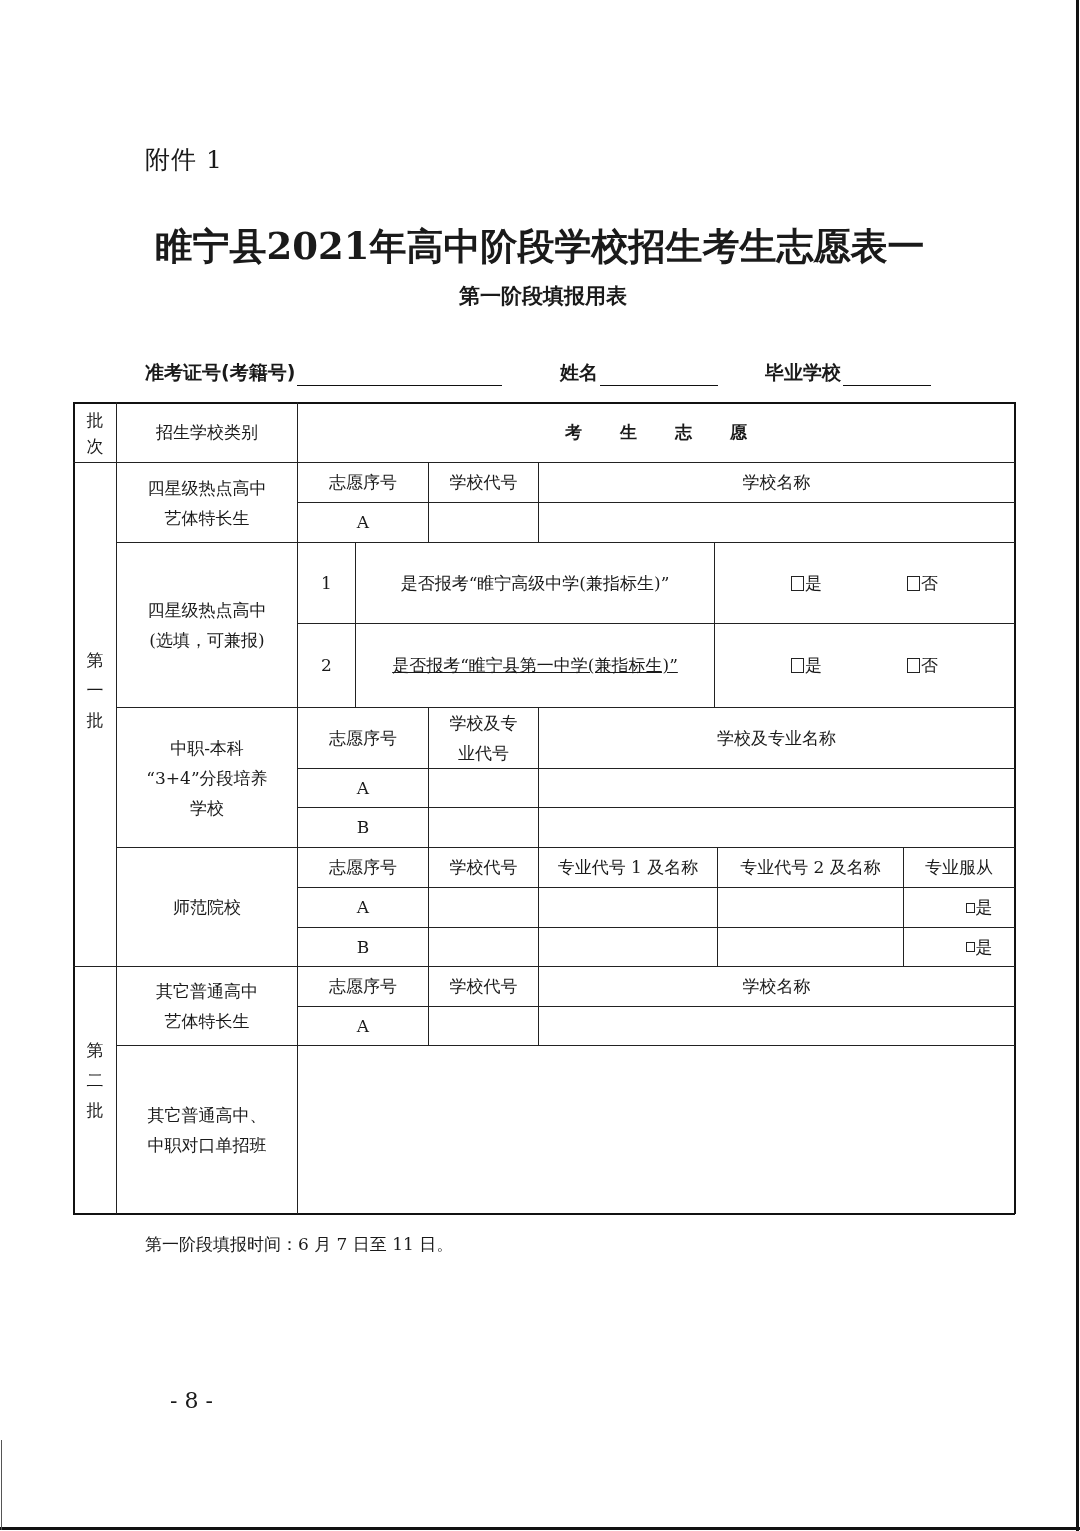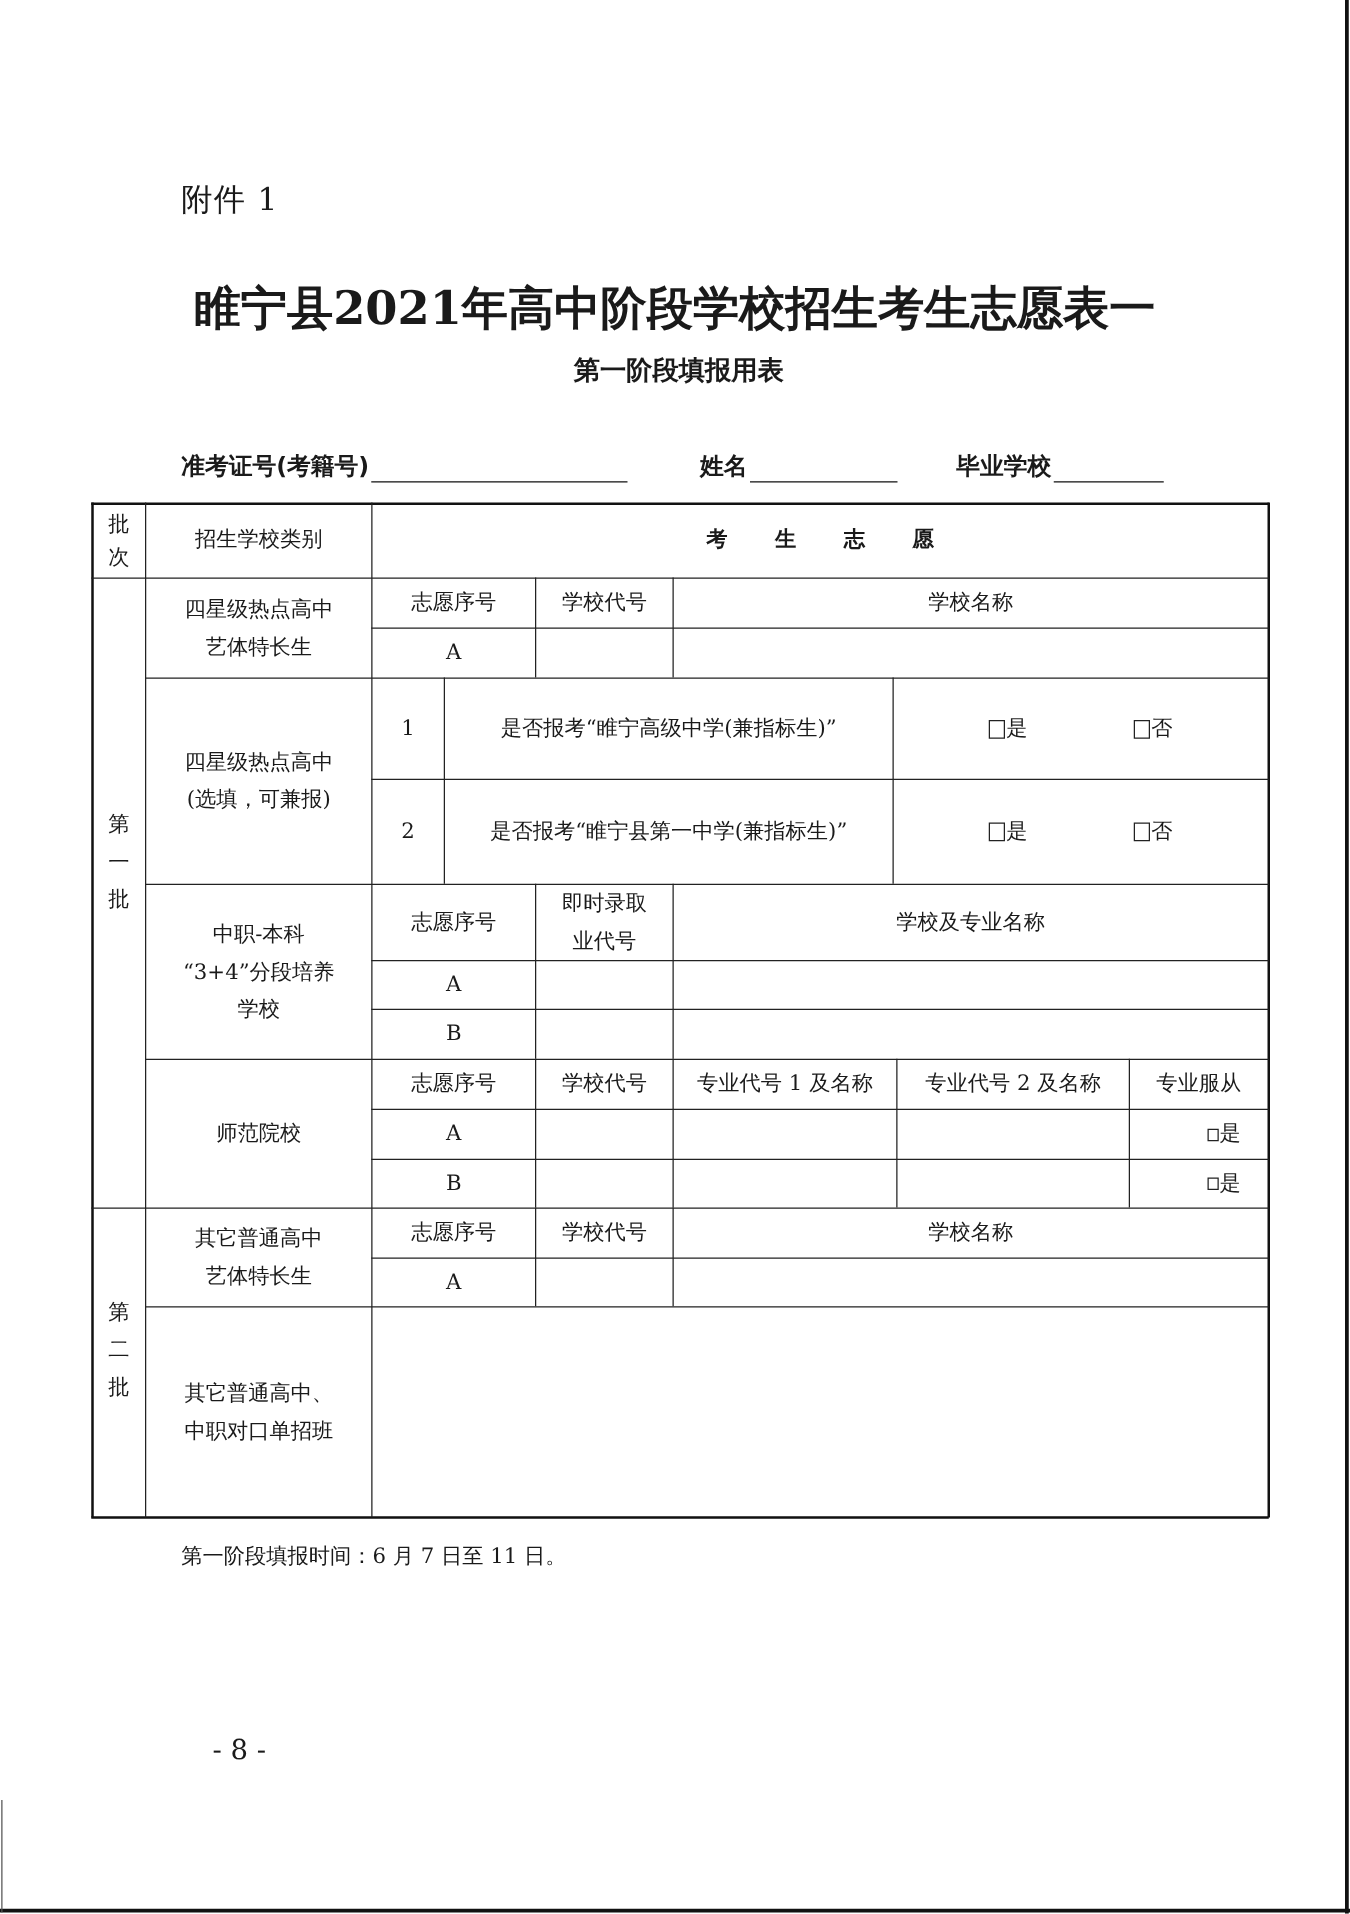--- a/index.html
+++ b/index.html
@@ -158,51 +158,51 @@
   <span class="checkbox-opt" style="margin-right:85px;">
       <span class="box"></span>
       <span>是</span>
     </span>
   <span class="checkbox-opt">
       <span class="box"></span>
       <span>否</span>
     </span>
 </div>
 <div class="cell" style="left:298px; top:624px; width:57px; height:83px;">2</div>
-<div class="cell" style="left:356px; top:624px; width:358px; height:83px;">是否报考“睢宁县第一中学(兼指标生)”</div>
+<div class="cell" style="left:356px; top:624px; width:358px; height:83px;text-decoration:underline;">是否报考“睢宁县第一中学(兼指标生)”</div>
 <div class="cell" style="left:715px; top:624px; width:299px; height:83px;">
   <span class="checkbox-opt" style="margin-right:85px;">
       <span class="box"></span>
       <span>是</span>
     </span>
   <span class="checkbox-opt">
       <span class="box"></span>
       <span>否</span>
     </span>
 </div>
 
 <div class="cell vertical" style="left:117px; top:708px; width:180px; height:139px;">
   <span>中职-本科</span>
   <span>“3+4”分段培养</span>
   <span>学校</span>
 </div>
 <div class="cell" style="left:298px; top:708px; width:130px; height:60px;">志愿序号</div>
 <div class="cell vertical" style="left:429px; top:708px; width:109px; height:60px;">
-  <span>即时录取</span>
+  <span>学校及专</span>
   <span>业代号</span>
 </div>
 <div class="cell" style="left:539px; top:708px; width:475px; height:60px;">学校及专业名称</div>
 <div class="cell" style="left:298px; top:769px; width:130px; height:38px;">A</div>
 <div class="cell" style="left:429px; top:769px; width:109px; height:38px;"></div>
 <div class="cell" style="left:539px; top:769px; width:475px; height:38px;"></div>
 <div class="cell" style="left:298px; top:808px; width:130px; height:39px;">B</div>
 <div class="cell" style="left:429px; top:808px; width:109px; height:39px;"></div>
 <div class="cell" style="left:539px; top:808px; width:475px; height:39px;"></div>
 
-<div class="cell" style="left:117px; top:848px; width:180px; height:118px;">师范院校</div>
+<div class="cell" style="left:117px; top:848px; width:180px; height:118px;font-family:Liberation Serif, serif;">师范院校</div>
 <div class="cell" style="left:298px; top:848px; width:130px; height:39px;">志愿序号</div>
 <div class="cell" style="left:429px; top:848px; width:109px; height:39px;">学校代号</div>
 <div class="cell" style="left:539px; top:848px; width:178px; height:39px;">专业代号 1 及名称</div>
 <div class="cell" style="left:718px; top:848px; width:185px; height:39px;">专业代号 2 及名称</div>
 <div class="cell" style="left:904px; top:848px; width:110px; height:39px;text-align:right;">专业服从</div>
 
 <div class="cell" style="left:298px; top:888px; width:130px; height:39px;">A</div>
 <div class="cell" style="left:429px; top:888px; width:109px; height:39px;"></div>
 <div class="cell" style="left:539px; top:888px; width:178px; height:39px;"></div>
 <div class="cell" style="left:718px; top:888px; width:185px; height:39px;"></div>

